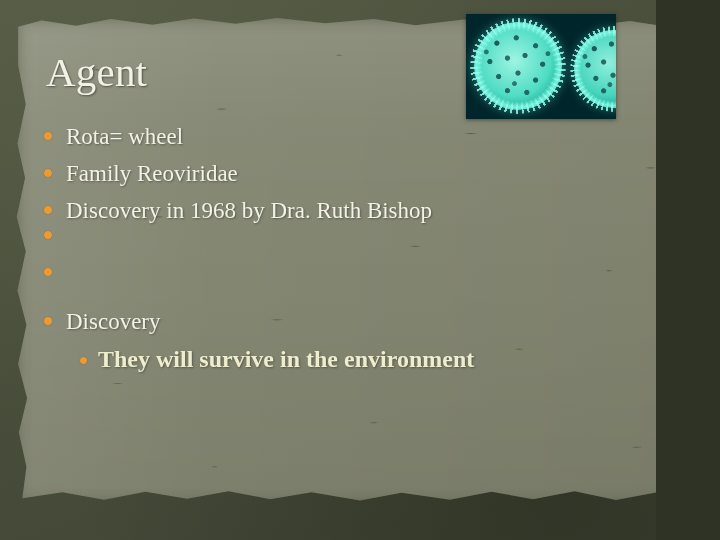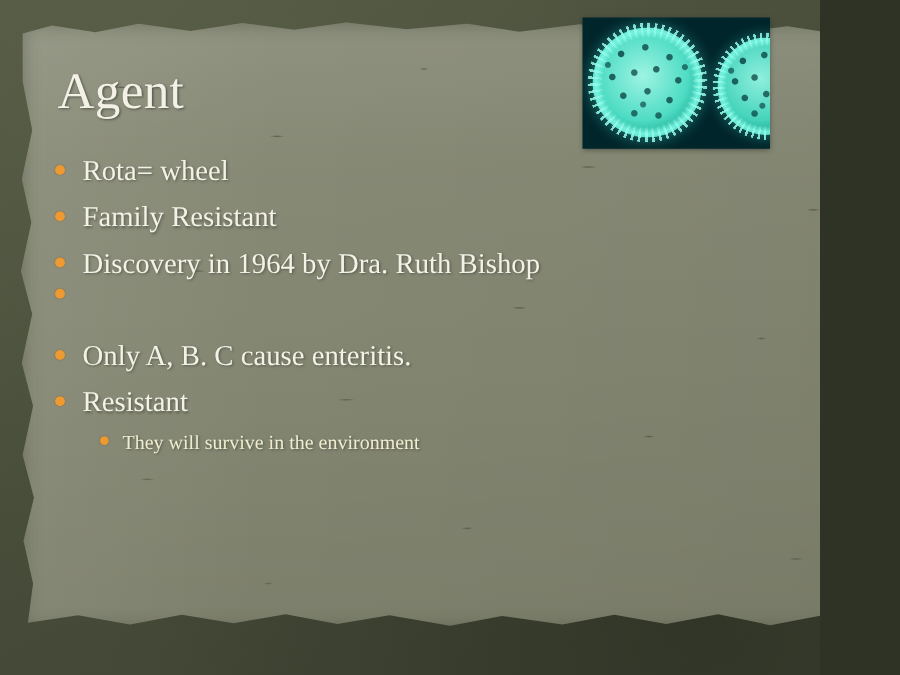--- a/index.html
+++ b/index.html
@@ -139,21 +139,22 @@
 
   .bullet-text {
     color: #f4f2e7;
     font-size: 23px;
     line-height: 1.1;
     text-shadow: 1px 1px 2px rgba(35,38,28,.45);
     white-space: nowrap;
   }
   .level-2 .bullet-text {
     color: #efedcf;
-    font-size: 16px;
+    font-size: 24px;
+    font-weight: bold;
   }
 
   
   .micrograph {
     position: absolute;
     left: 466px;
     top: 14px;
     width: 150px;
     height: 105px;
     overflow: hidden;
@@ -229,41 +230,40 @@
 
   <div class="body-list">
 
     <div class="bullet-row level-1">
       <span class="dot"></span>
       <span class="bullet-text">Rota= wheel</span>
     </div>
 
     <div class="bullet-row level-1">
       <span class="dot"></span>
-      <span class="bullet-text">Family Resistant</span>
-    </div>
-
-    <div class="bullet-row level-1">
-      <span class="dot"></span>
-      <span class="bullet-text">Discovery in 1964 by Dra. Ruth Bishop</span>
-    </div>
-
-    <div class="bullet-row level-1">
-      <span class="dot"></span>
-    </div>
-
-
-    <div class="bullet-row level-1">
-      <span class="dot"></span>
-      <span class="bullet-text">Only A, B. C cause enteritis.</span>
-    </div>
-
-    <div class="bullet-row level-1">
-      <span class="dot"></span>
-      <span class="bullet-text">Resistant</span>
+      <span class="bullet-text">Family Reoviridae</span>
+    </div>
+
+    <div class="bullet-row level-1">
+      <span class="dot"></span>
+      <span class="bullet-text">Discovery in 1968 by Dra. Ruth Bishop</span>
+    </div>
+
+    <div class="bullet-row level-1">
+      <span class="dot"></span>
+    </div>
+
+
+    <div class="bullet-row level-1">
+      <span class="dot"></span>
+    </div>
+
+    <div class="bullet-row level-1">
+      <span class="dot"></span>
+      <span class="bullet-text">Discovery</span>
     </div>
 
     <div class="bullet-row level-2">
       <span class="dot"></span>
       <span class="bullet-text">They will survive in the environment</span>
     </div>
 
   </div>
 
   <div class="micrograph">

